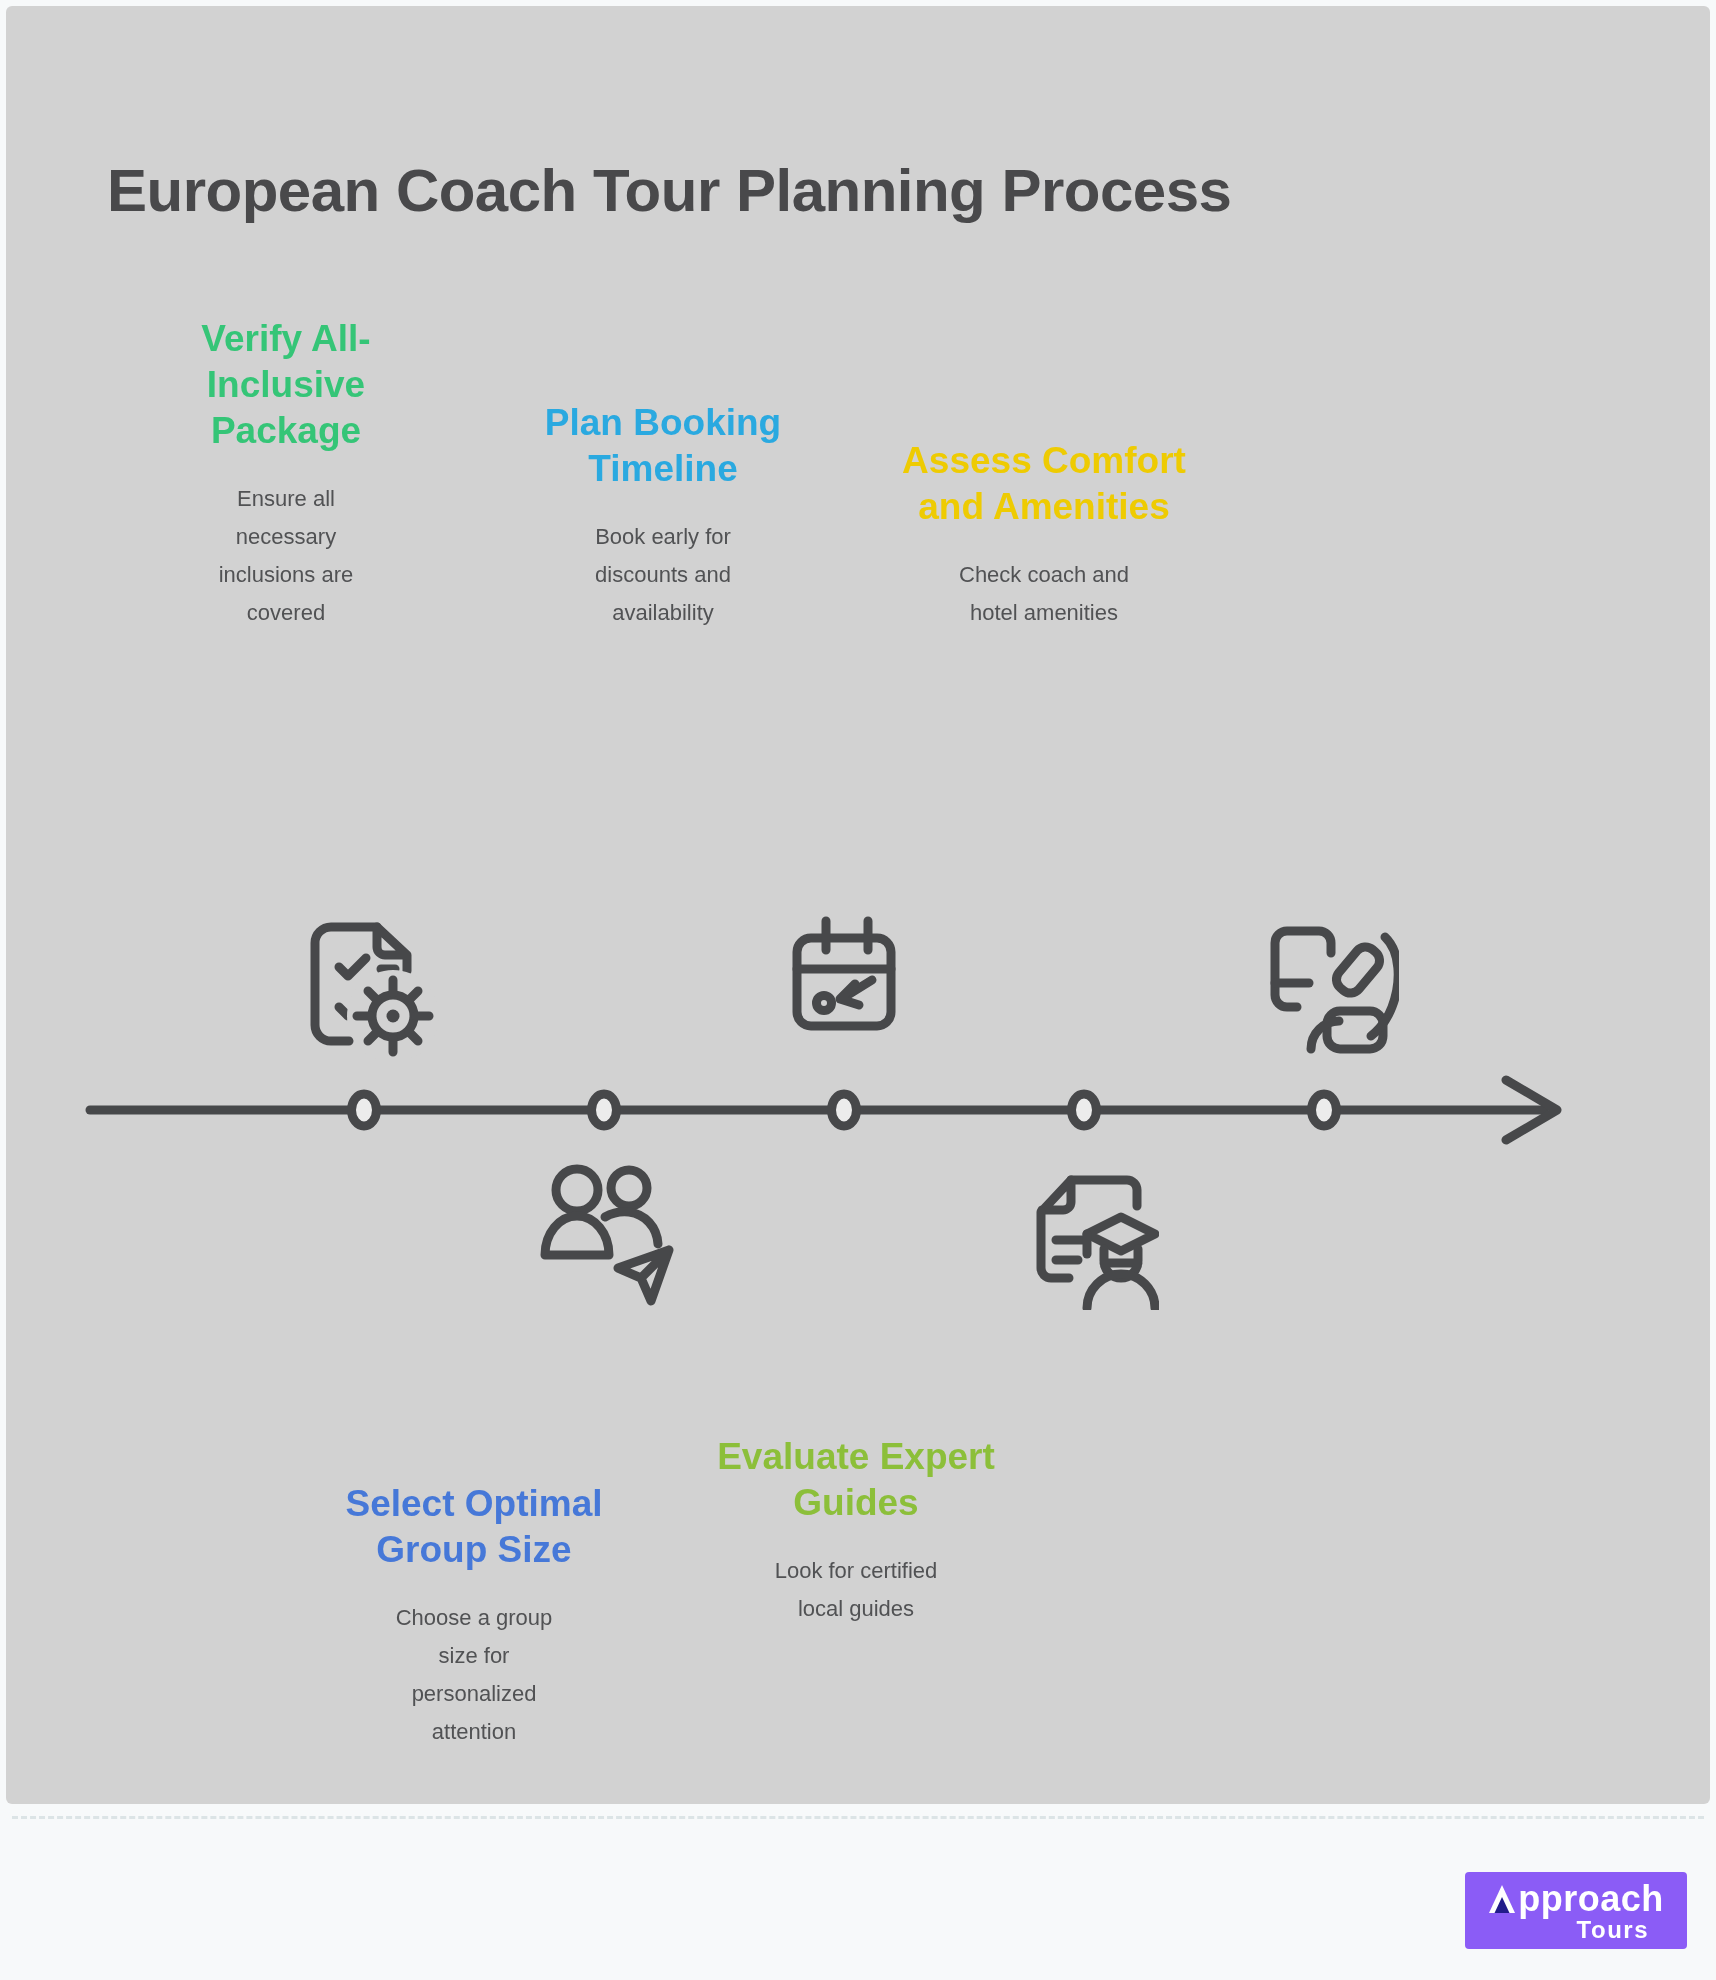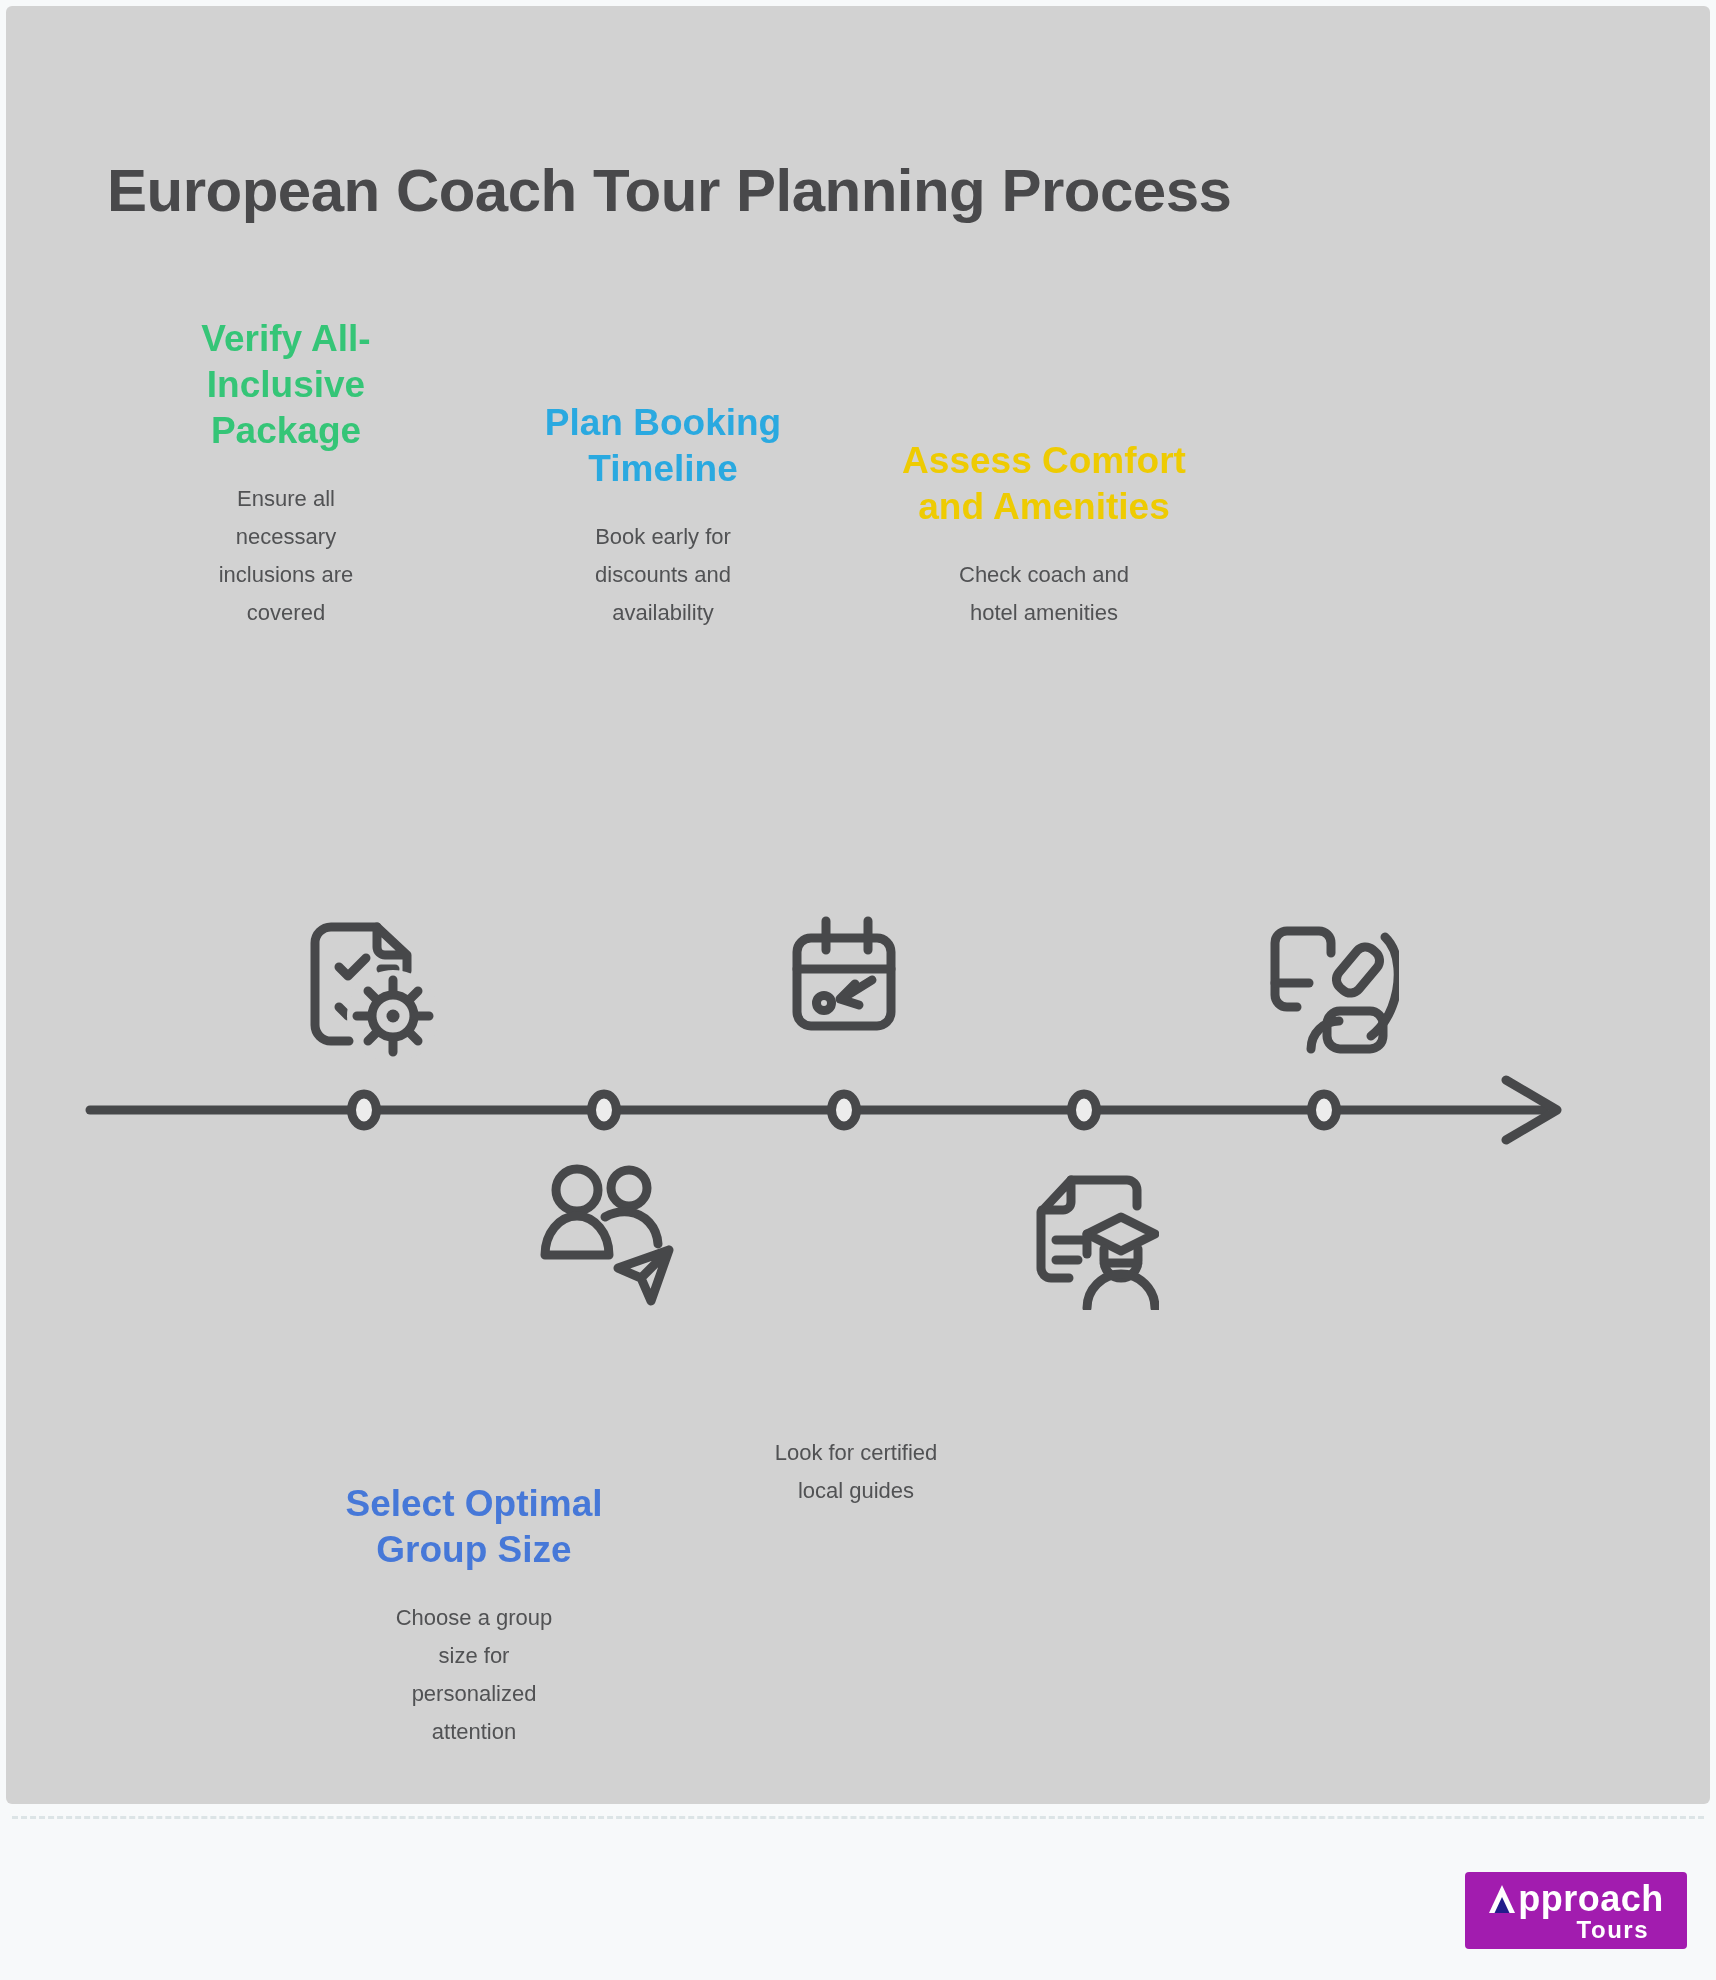--- a/index.html
+++ b/index.html
@@ -59,20 +59,22 @@
 attention</div>
   </div>
   <div class="step-text top pos-3">
     <div class="step-heading" style="color: rgb(42, 169, 224);">Plan Booking
 Timeline</div>
     <div class="step-body">Book early for
 discounts and
 availability</div>
   </div>
   <div class="step-text bottom pos-4">
+    <div class="step-heading" style="color: rgb(140, 191, 58);">Evaluate Expert
+Guides</div>
     <div class="step-body">Look for certified
 local guides</div>
   </div>
   <div class="step-text top pos-5">
     <div class="step-heading" style="color: rgb(238, 203, 2);">Assess Comfort
 and Amenities</div>
     <div class="step-body">Check coach and
 hotel amenities</div>
   </div>
 
@@ -141,21 +143,21 @@
       <rect class="stroke" x="96" y="36" width="26" height="50" rx="11" transform="rotate(40 109 61)"></rect>
       <rect class="stroke" x="78" y="102" width="56" height="38" rx="13"></rect>
       <path class="stroke" d="M62 140 a28 28 0 0 1 28 -28"></path>
       <path class="stroke" d="M136 28 c15 14 17 44 7 70 c-5 13 -12 22 -21 29"></path>
     </svg>
   </div>
 
   <div class="footer-strip"></div>
   <div class="perforation"></div>
 
-  <div class="logo" style="background: #a21caf;">
+  <div class="logo" style="background: #8b5cf6;">
     <div class="logo-row">
       <svg width="28" height="30" viewBox="0 0 28 30">
         <path d="M14 1 L27 29 H1 z" fill="#ffffff"></path>
         <path d="M14 13 L21.5 29 H6.5 z" fill="#221c8b"></path>
       </svg>
       <span class="logo-brand">pproach</span>
     </div>
     <div class="logo-sub">Tours</div>
   </div>
 </div>

